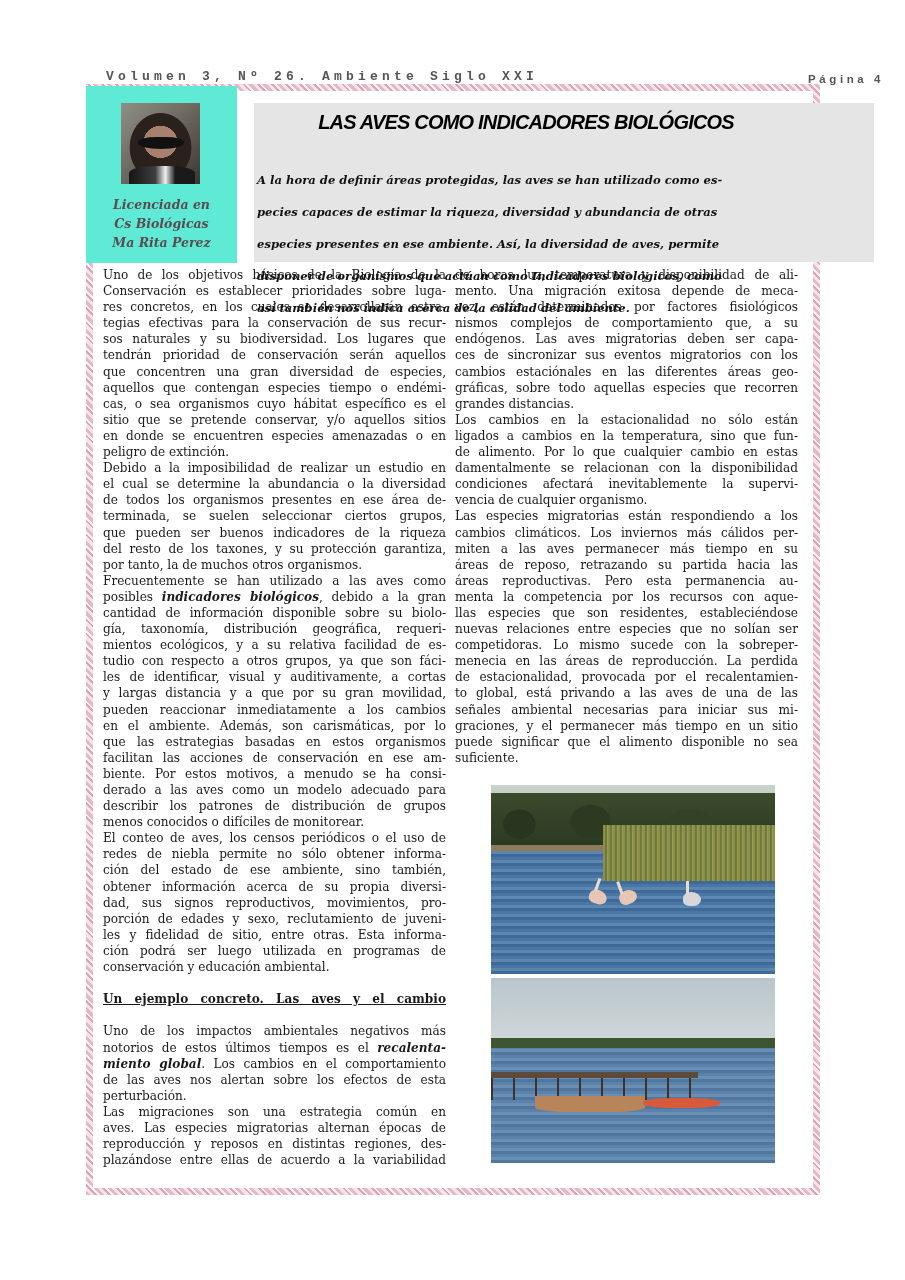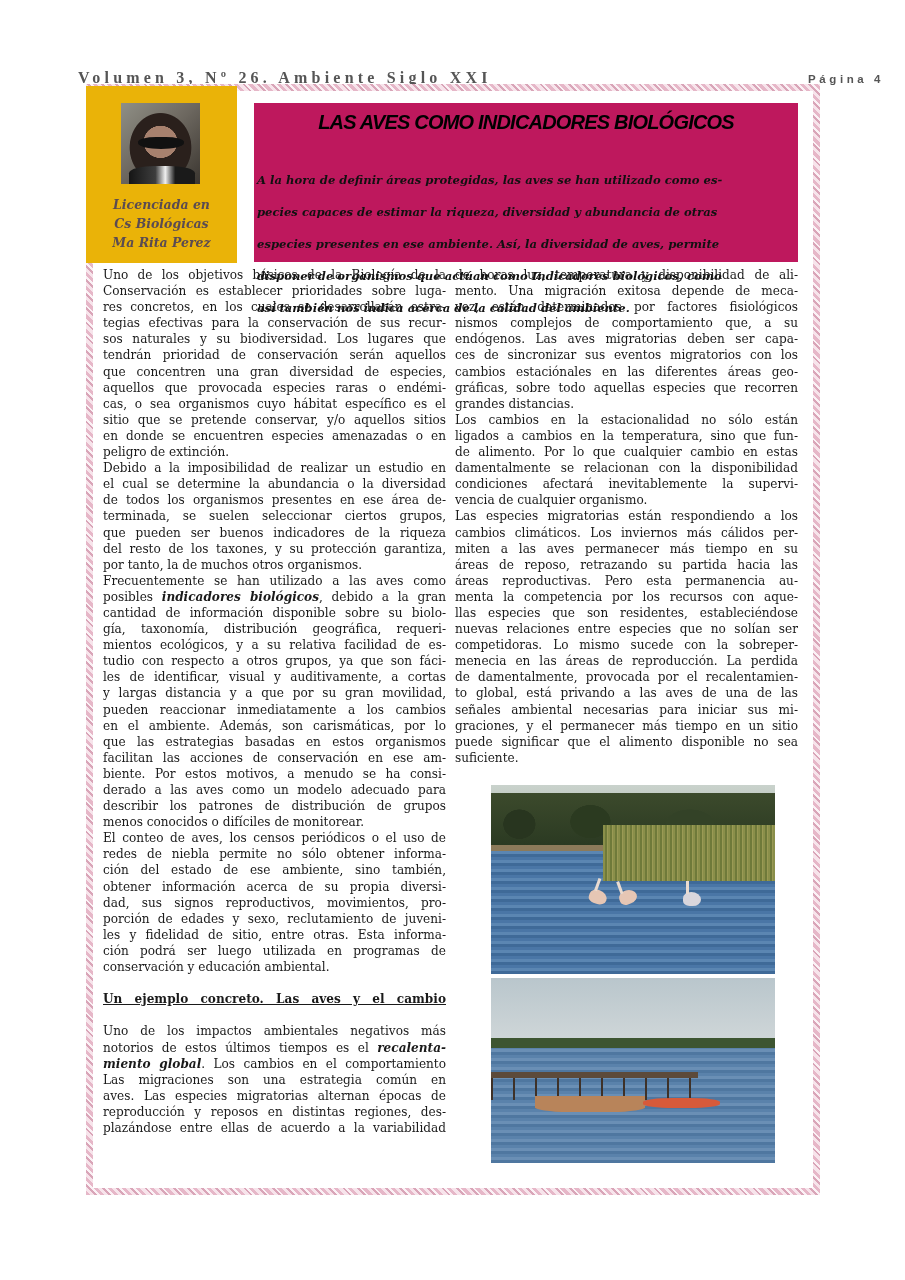--- a/index.html
+++ b/index.html
@@ -1,39 +1,39 @@
 <!DOCTYPE html>
 <html><head>
 <meta charset="utf-8">
 <style>
   html, body { margin: 0; padding: 0; }
   body {
     width: 905px; height: 1280px; background: #ffffff; position: relative; overflow: hidden;
     font-family: "DejaVu Serif", serif; color: #1a1a1a;
   }
   .running-head {
-    position: absolute; top: 69px; left: 78px;
-    font-family: Liberation Serif, serif; font-weight: bold; font-size: 16px;
+    position: absolute; top: 69px; left: 106px;
+    font-family: Liberation Mono, monospace; font-weight: bold; font-size: 13px;
     letter-spacing: 4.2px; color: #555;
   }
   .page-num {
     position: absolute; top: 73px; left: 808px;
     font-family: "Liberation Sans", sans-serif; font-weight: bold; font-size: 11.5px;
     letter-spacing: 3.6px; color: #555; text-align: right;
   }
   
   .frame {
     position: absolute; left: 86px; top: 84px; width: 734px; height: 1111px;
     box-sizing: border-box;
     border: 7px solid transparent;
     border-image: repeating-linear-gradient(45deg, #e6b7c8 0 3px, #f7e4eb 3px 6px, #d9a5b8 6px 8px, #fbf1f5 8px 10px) 7;
     background: #fff;
   }
   .sidebar {
-    position: absolute; left: 86px; top: 86px; width: 151px; height: 177px; background: #eab308;
+    position: absolute; left: 86px; top: 86px; width: 151px; height: 177px; background: #5eead4;
   }
   .avatar {
     position: absolute; left: 35px; top: 17px; width: 79px; height: 81px;
     background: radial-gradient(ellipse 30% 28% at 50% 48%, #a7816e 0 70%, transparent 72%),
                 radial-gradient(ellipse 55% 60% at 50% 55%, #2a201c 0 70%, transparent 72%),
                 linear-gradient(135deg, #8f8f86, #6f6a62 45%, #3b3630 100%);
     overflow: hidden;
   }
   .avatar .glasses {
     position: absolute; left: 17px; top: 34px; width: 46px; height: 12px;
@@ -42,21 +42,21 @@
   .avatar .scarf {
     position: absolute; left: 8px; bottom: 0; width: 66px; height: 18px;
     background: linear-gradient(90deg, #151515, #3d3d3d 40%, #f0f0f0 55%, #1a1a1a 70%);
     border-radius: 40% 40% 0 0;
   }
   .author {
     position: absolute; left: 0; top: 109px; width: 151px; text-align: center;
     font-style: italic; font-weight: bold; font-size: 12.5px; line-height: 19px; color: #5a4b52;
   }
   .title-box {
-    position: absolute; left: 254px; top: 103px; width: 544px; height: 159px; background: #be185d;
+    position: absolute; left: 254px; top: 103px; width: 620px; height: 159px; background: #e5e5e5;
   }
   .title {
     position: absolute; left: 0; top: 8px; width: 544px; text-align: center;
     font-family: "Liberation Sans", sans-serif; font-style: italic; font-weight: bold;
     font-size: 20px; letter-spacing: -0.8px; color: #000;
   }
   .lead {
     position: absolute; left: 3px; top: 53px; width: 530px;
     font-style: italic; font-weight: bold; font-size: 11.6px; line-height: 16px; color: #111;
     white-space: pre-line;
@@ -133,21 +133,21 @@
 
 <div class="col col-left">
   <p>
       <span class="line">Uno de los objetivos básicos de la Biología de la</span>
       <span class="line">Conservación es establecer prioridades sobre luga-</span>
       <span class="line">res concretos, en los cuales se desarrollarán estra-</span>
       <span class="line">tegias efectivas para la conservación de sus recur-</span>
       <span class="line">sos naturales y su biodiversidad. Los lugares que</span>
       <span class="line">tendrán prioridad de conservación serán aquellos</span>
       <span class="line">que concentren una gran diversidad de especies,</span>
-      <span class="line">aquellos que provocada especies raras o endémi-</span>
+      <span class="line">aquellos que contengan especies tiempo o endémi-</span>
       <span class="line">cas, o sea organismos cuyo hábitat específico es el</span>
       <span class="line">sitio que se pretende conservar, y/o aquellos sitios</span>
       <span class="line">en donde se encuentren especies amenazadas o en</span>
       <span class="line last">peligro de extinción.</span>
     </p>
   <p>
       <span class="line">Debido a la imposibilidad de realizar un estudio en</span>
       <span class="line">el cual se determine la abundancia o la diversidad</span>
       <span class="line">de todos los organismos presentes en ese área de-</span>
       <span class="line">terminada, se suelen seleccionar ciertos grupos,</span>
@@ -173,20 +173,21 @@
     </p>
   <span class="line" style="text-align-last:left"></span>
   <p class="subhead">
     <span class="line">Un ejemplo concreto. Las aves y el cambio</span>
   </p>
   <span class="line" style="text-align-last:left"></span>
   <p>
     <span class="line">Uno de los impactos ambientales negativos más</span>
     <span class="line"><span>notorios de estos últimos tiempos es el </span><b><i>recalenta-</i></b></span>
     <span class="line"><b><i>miento global</i></b><span>. Los cambios en el comportamiento</span></span>
+    <span><span class="line">de las aves nos alertan sobre los efectos de esta</span><span class="line last">perturbación.</span></span>
   </p>
   <p>
       <span class="line">Las migraciones son una estrategia común en</span>
       <span class="line">aves. Las especies migratorias alternan épocas de</span>
       <span class="line">reproducción y reposos en distintas regiones, des-</span>
       <span class="line">plazándose entre ellas de acuerdo a la variabilidad</span>
     </p>
 </div>
 
 <div class="col col-right">
@@ -213,21 +214,21 @@
       <span class="line">Las especies migratorias están respondiendo a los</span>
       <span class="line">cambios climáticos. Los inviernos más cálidos per-</span>
       <span class="line">miten a las aves permanecer más tiempo en su</span>
       <span class="line">áreas de reposo, retrazando su partida hacia las</span>
       <span class="line">áreas reproductivas. Pero esta permanencia au-</span>
       <span class="line">menta la competencia por los recursos con aque-</span>
       <span class="line">llas especies que son residentes, estableciéndose</span>
       <span class="line">nuevas relaciones entre especies que no solían ser</span>
       <span class="line">competidoras. Lo mismo sucede con la sobreper-</span>
       <span class="line">menecia en las áreas de reproducción. La perdida</span>
-      <span class="line">de damentalmente, provocada por el recalentamien-</span>
+      <span class="line">de estacionalidad, provocada por el recalentamien-</span>
       <span class="line">to global, está privando a las aves de una de las</span>
       <span class="line">señales ambiental necesarias para iniciar sus mi-</span>
       <span class="line">graciones, y el permanecer más tiempo en un sitio</span>
       <span class="line">puede significar que el alimento disponible no sea</span>
       <span class="line last">suficiente.</span>
     </p>
 </div>
 
 <div class="photo photo1">
   <div class="p1-sky"></div>

